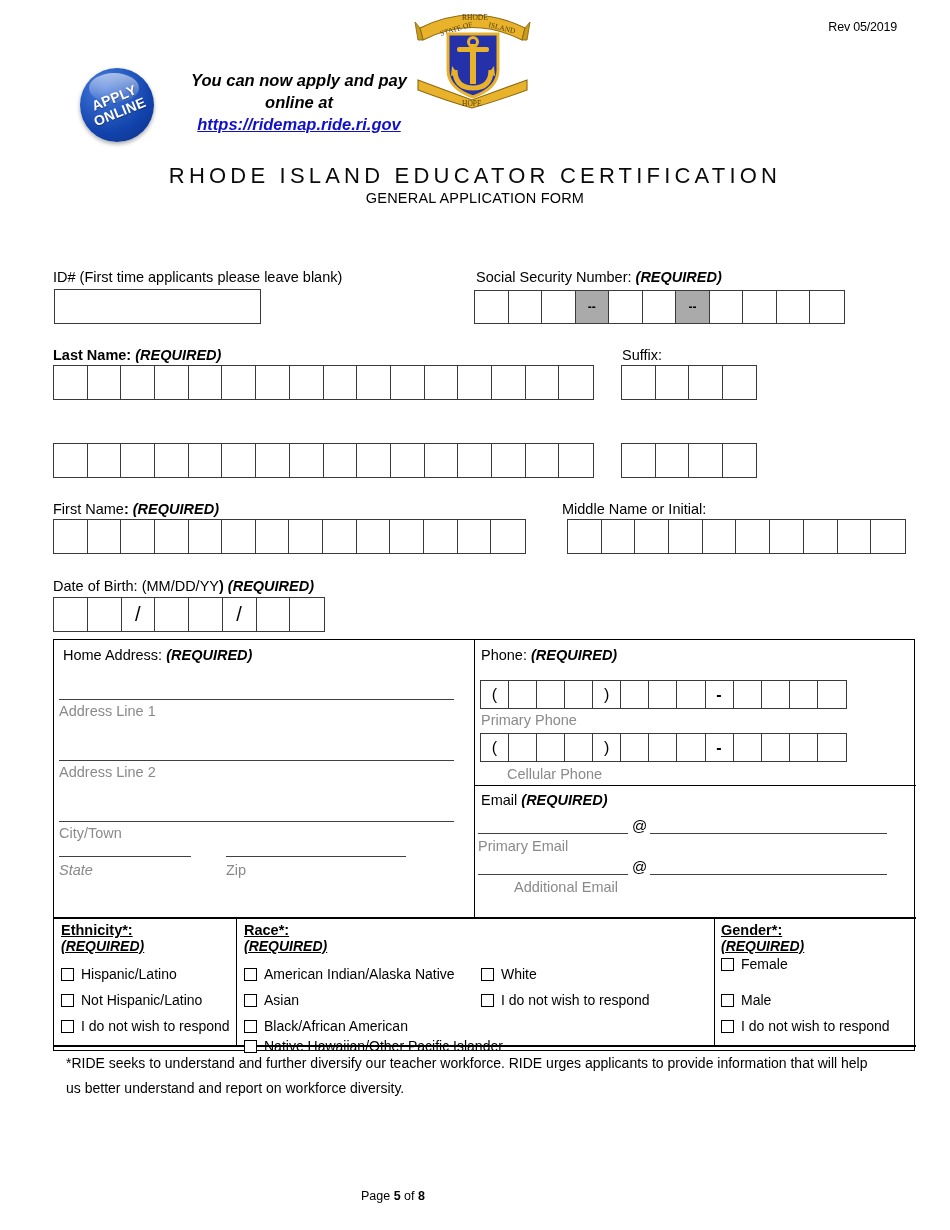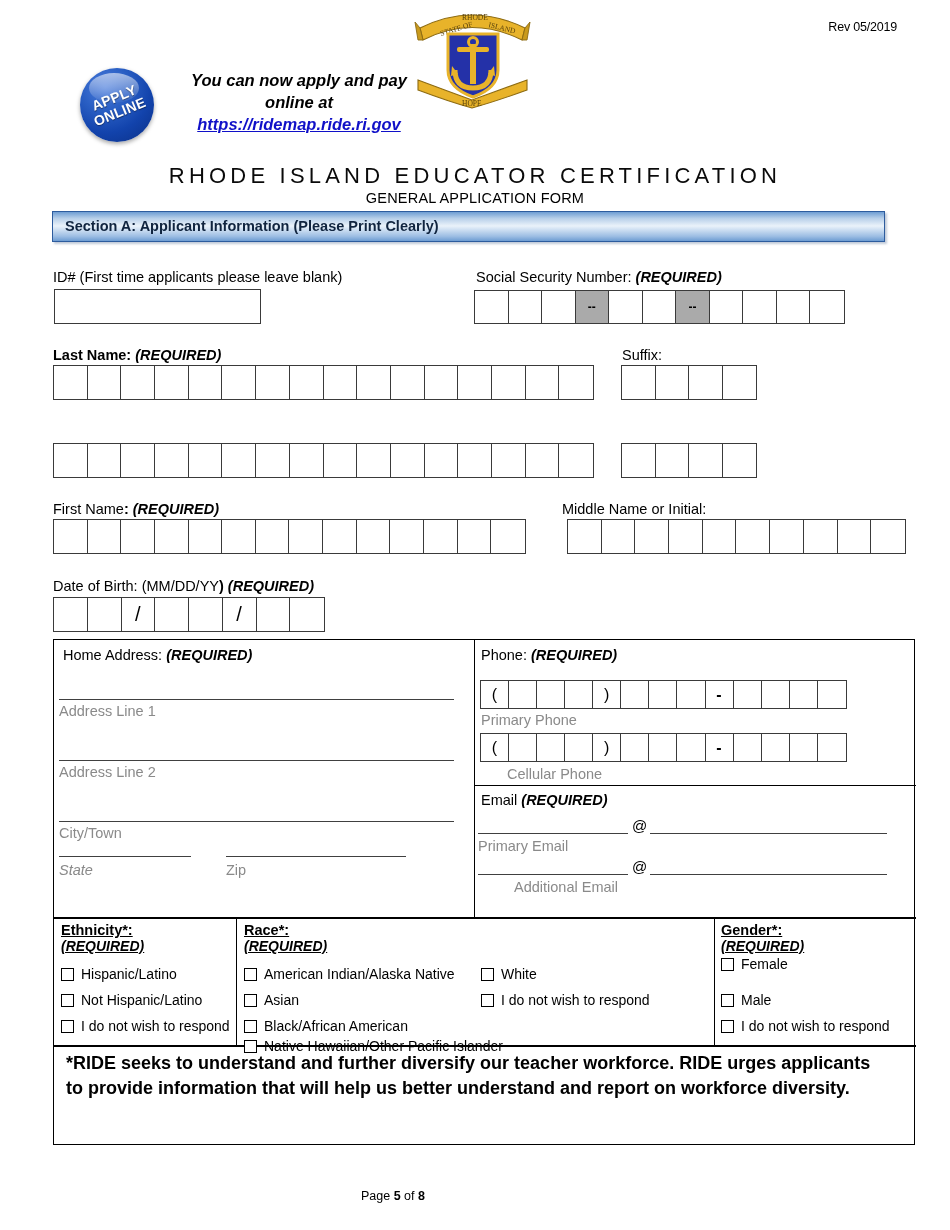--- a/index.html
+++ b/index.html
@@ -182,21 +182,21 @@
     border: 1.3px solid #3a3a3a;
     background: #fff;
   }
 
   
   .tbl {
     position: absolute;
     left: 53px;
     top: 639px;
     width: 862px;
-    height: 506px;
+    height: 412px;
     box-sizing: border-box;
     border: 1.4px solid #000;
     background: #fff;
   }
   .vline, .hline {
     position: absolute;
     background: #000;
   }
   .vline { width: 1.2px; }
   .hline { height: 1.2px; }
@@ -251,22 +251,22 @@
   }
   .grouphdr .req {
     display: block;
     font-style: italic;
     font-weight: bold;
     font-size: 14px;
   }
 
   .footnote {
     position: absolute;
-    font-size: 18px;
-    font-weight: bold;
+    font-size: 14px;
+    font-weight: normal;
     line-height: 25px;
     width: 820px;
   }
 
   .pagefoot {
     position: absolute;
     top: 1189px;
     left: 0;
     width: 786px;
     text-align: center;
@@ -315,23 +315,20 @@
     <path d="M42 66 L 48 74 L 41 76 Z" fill="#e8b32a"></path>
     <path d="M84 66 L 78 74 L 85 76 Z" fill="#e8b32a"></path>
 
     <path d="M8 80 Q 40 92 62 100 Q 84 92 117 80 L 117 90 Q 84 102 62 108 Q 40 102 8 90 Z" fill="#e8b32a" stroke="#8d6b12" stroke-width="1.1"></path>
     <text x="52" y="106" font-family="'Liberation Serif', serif" font-size="7.5" fill="#5a430c">HOPE</text>
   </svg>
 
   <div class="title1">RHODE ISLAND EDUCATOR CERTIFICATION</div>
   <div class="title2">GENERAL APPLICATION FORM</div>
 
-  <div class="secbar">
-    <span class="secbar-label">Section A: Applicant Information (Please Print Clearly)</span>
-  </div>
 
   <div class="lbl" style="left:53px; top:269px;">ID# (First time applicants please leave blank)</div>
   <div class="idbox" style="left:54px; top:289px; width:207px; height:35px;"></div>
 
   <div class="lbl" style="left:476px; top:269px;">
     <span>Social Security Number: </span><i>(REQUIRED)</i>
   </div>
   <div class="comb" id="ssn-comb" style="left:474px; top:290px; width:371px; height:34px;">
       <div class="cell" style="flex: 0 0 9.09091%;"></div>
       <div class="cell" style="flex: 0 0 9.09091%;"></div>

